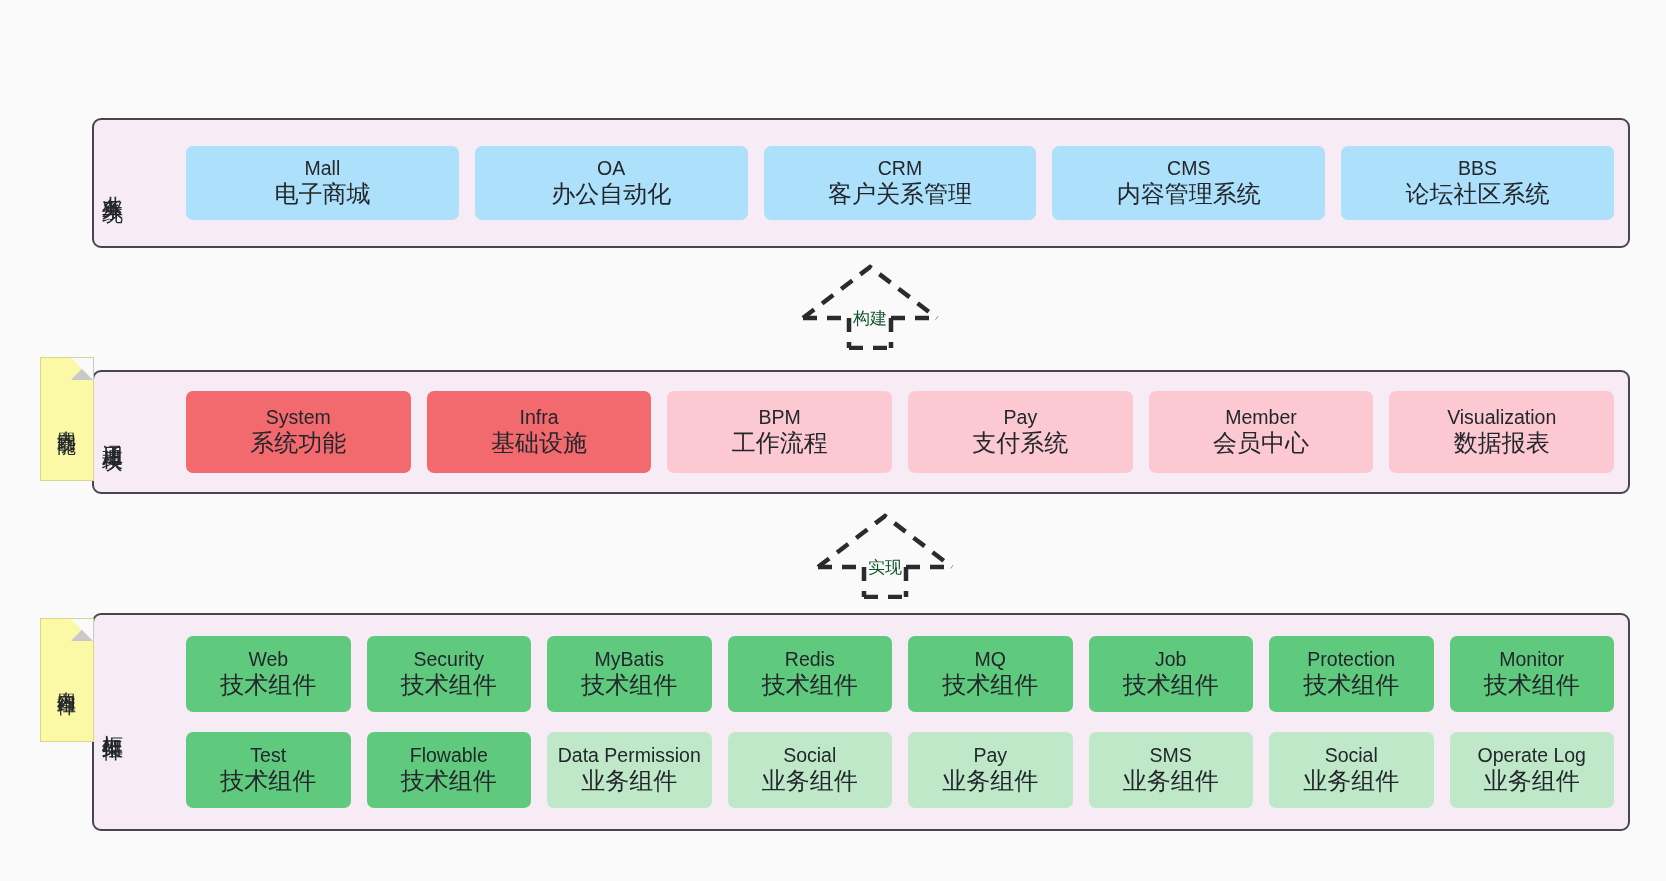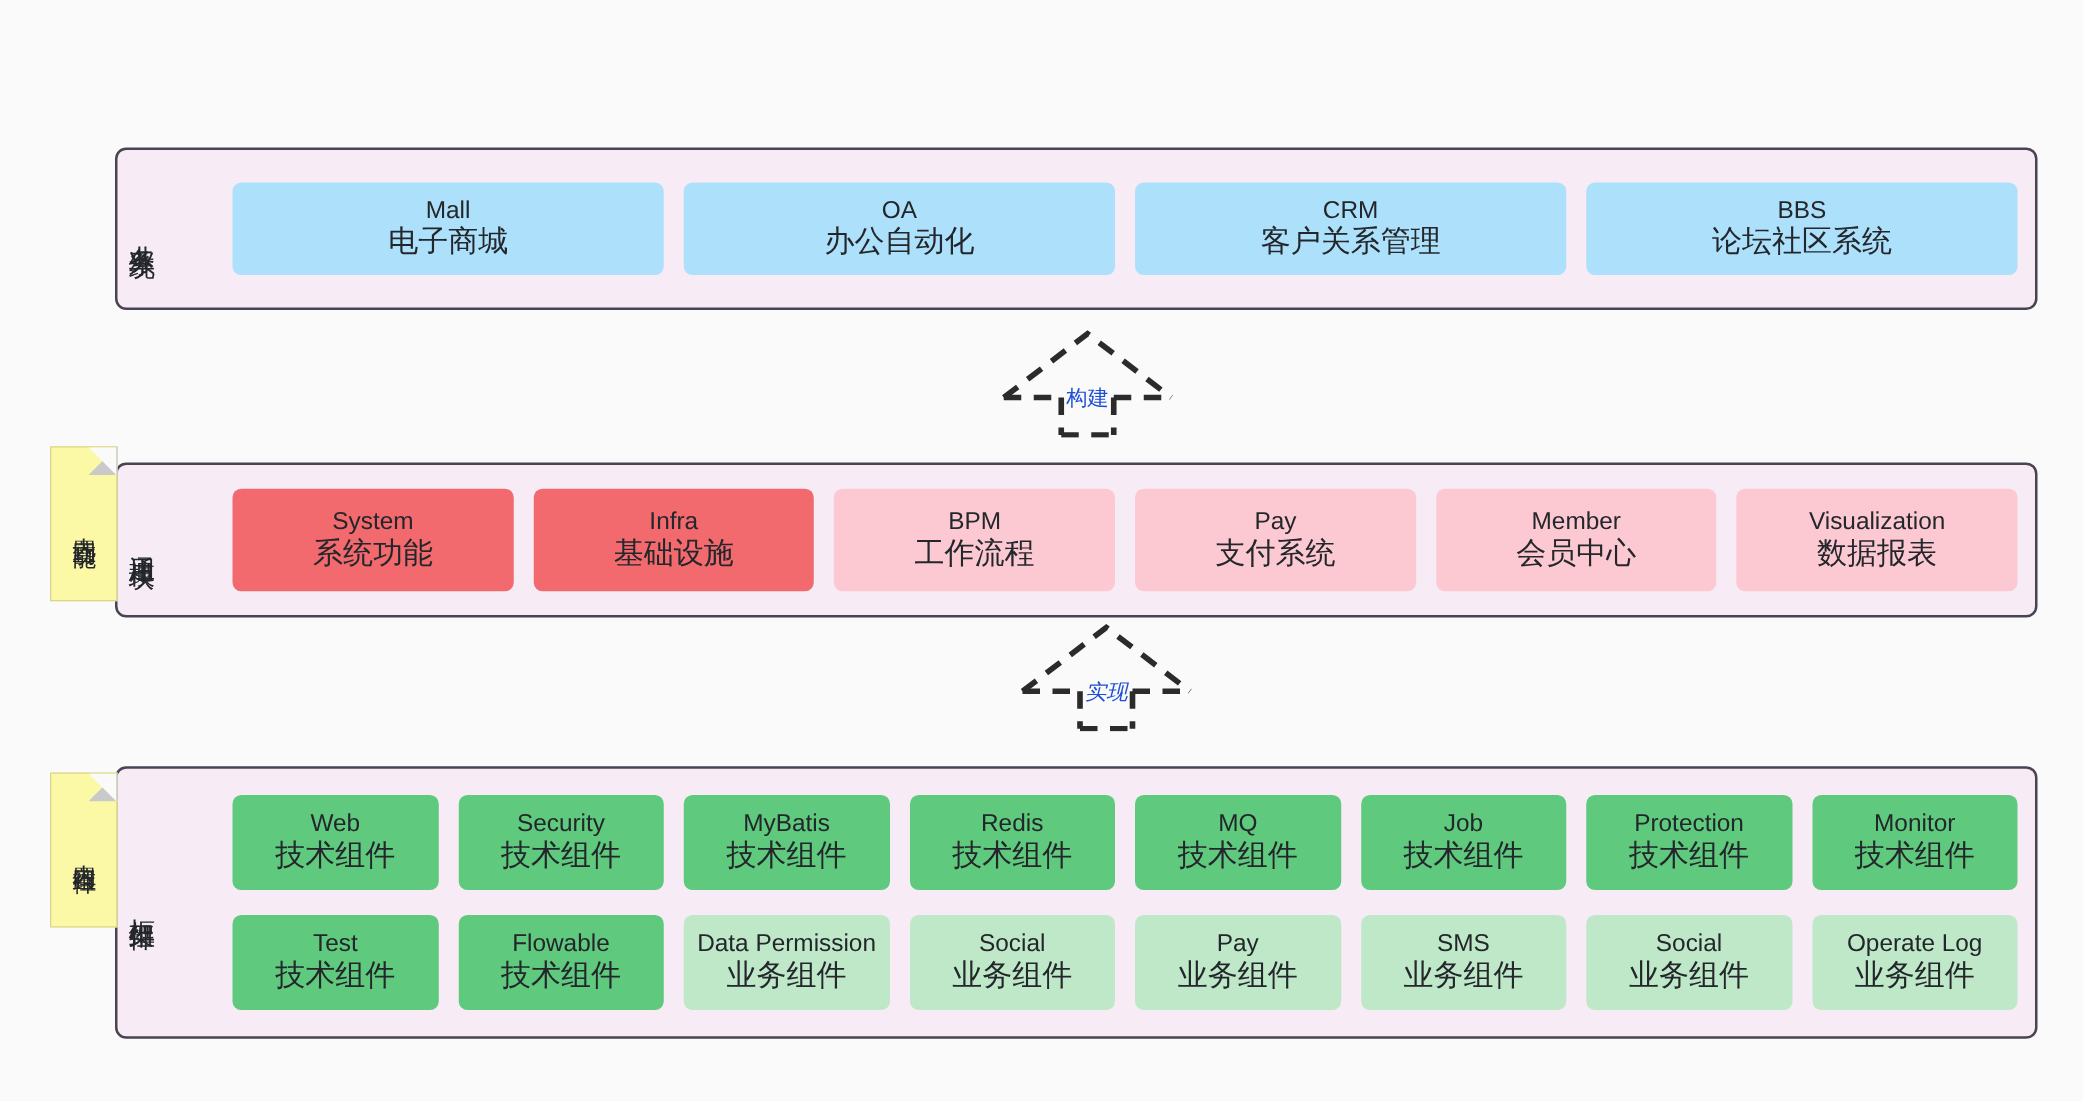--- a/index.html
+++ b/index.html
@@ -123,21 +123,21 @@
   }
   .sticky .sticky-text { position: relative; z-index: 4; }
 
   
   .connector { position: absolute; z-index: 2; }
   .connector .conn-label {
     position: absolute;
     left: 50%;
     transform: translateX(-50%);
     font-size: 17px;
-    color: #1d4ed8;
+    color: #14532d;
     background: transparent;
     white-space: nowrap;
     user-select: none;
   }
 </style>
 </head>
 <body>
 
 <div id="canvas">
 
@@ -149,20 +149,24 @@
           <span class="t1">Mall</span>
           <span class="t2">电子商城</span>
         </div>
         <div class="card c-blue h-business">
           <span class="t1">OA</span>
           <span class="t2">办公自动化</span>
         </div>
         <div class="card c-blue h-business">
           <span class="t1">CRM</span>
           <span class="t2">客户关系管理</span>
+        </div>
+        <div class="card c-blue h-business">
+          <span class="t1">CMS</span>
+          <span class="t2">内容管理系统</span>
         </div>
         <div class="card c-blue h-business">
           <span class="t1">BBS</span>
           <span class="t2">论坛社区系统</span>
         </div>
       </div>
     </div>
   </div>
 
   <div class="connector" style="left:795px; top:262px; width:150px; height:88px;">
@@ -205,21 +209,21 @@
           <span class="t2">会员中心</span>
         </div>
         <div class="card c-pink h-common">
           <span class="t1">Visualization</span>
           <span class="t2">数据报表</span>
         </div>
       </div>
     </div>
   </div>
 
-  <div class="connector" style="left:810px; top:497px; width:150px; height:88px;font-style:italic;">
+  <div class="connector" style="left:810px; top:511px; width:150px; height:88px;">
     <svg width="150" height="88" viewBox="0 0 150 88">
       <path d="M8 56 L75 5 L142 56" fill="none" stroke="#2b2b2b" stroke-width="4.5" stroke-dasharray="14,10" stroke-linecap="butt"></path>
       <path d="M8 56 L54 56 M96 56 L142 56" fill="none" stroke="#2b2b2b" stroke-width="4.5" stroke-dasharray="14,10" stroke-linecap="butt"></path>
       <path d="M54 56 L54 86 M96 56 L96 86 M54 86 L96 86" fill="none" stroke="#2b2b2b" stroke-width="4.5" stroke-dasharray="14,10" stroke-linecap="butt"></path>
     </svg>
     <span class="conn-label" style="top:45px;">实现</span>
   </div>
 
   <div class="sticky" style="left:40px; top:618px; height:124px;">
     <span class="fold2"></span>

